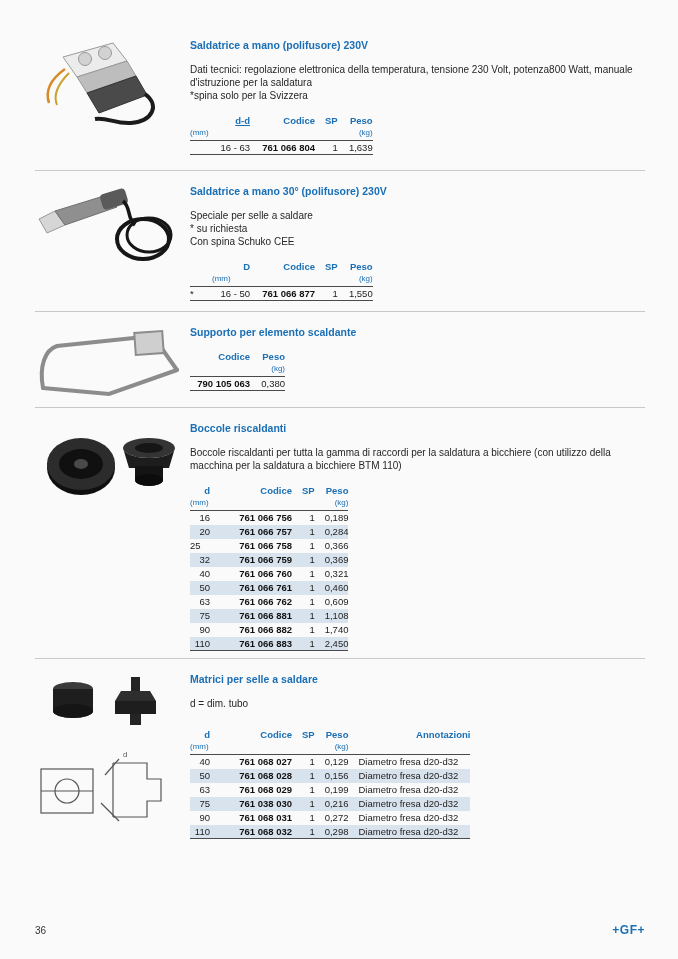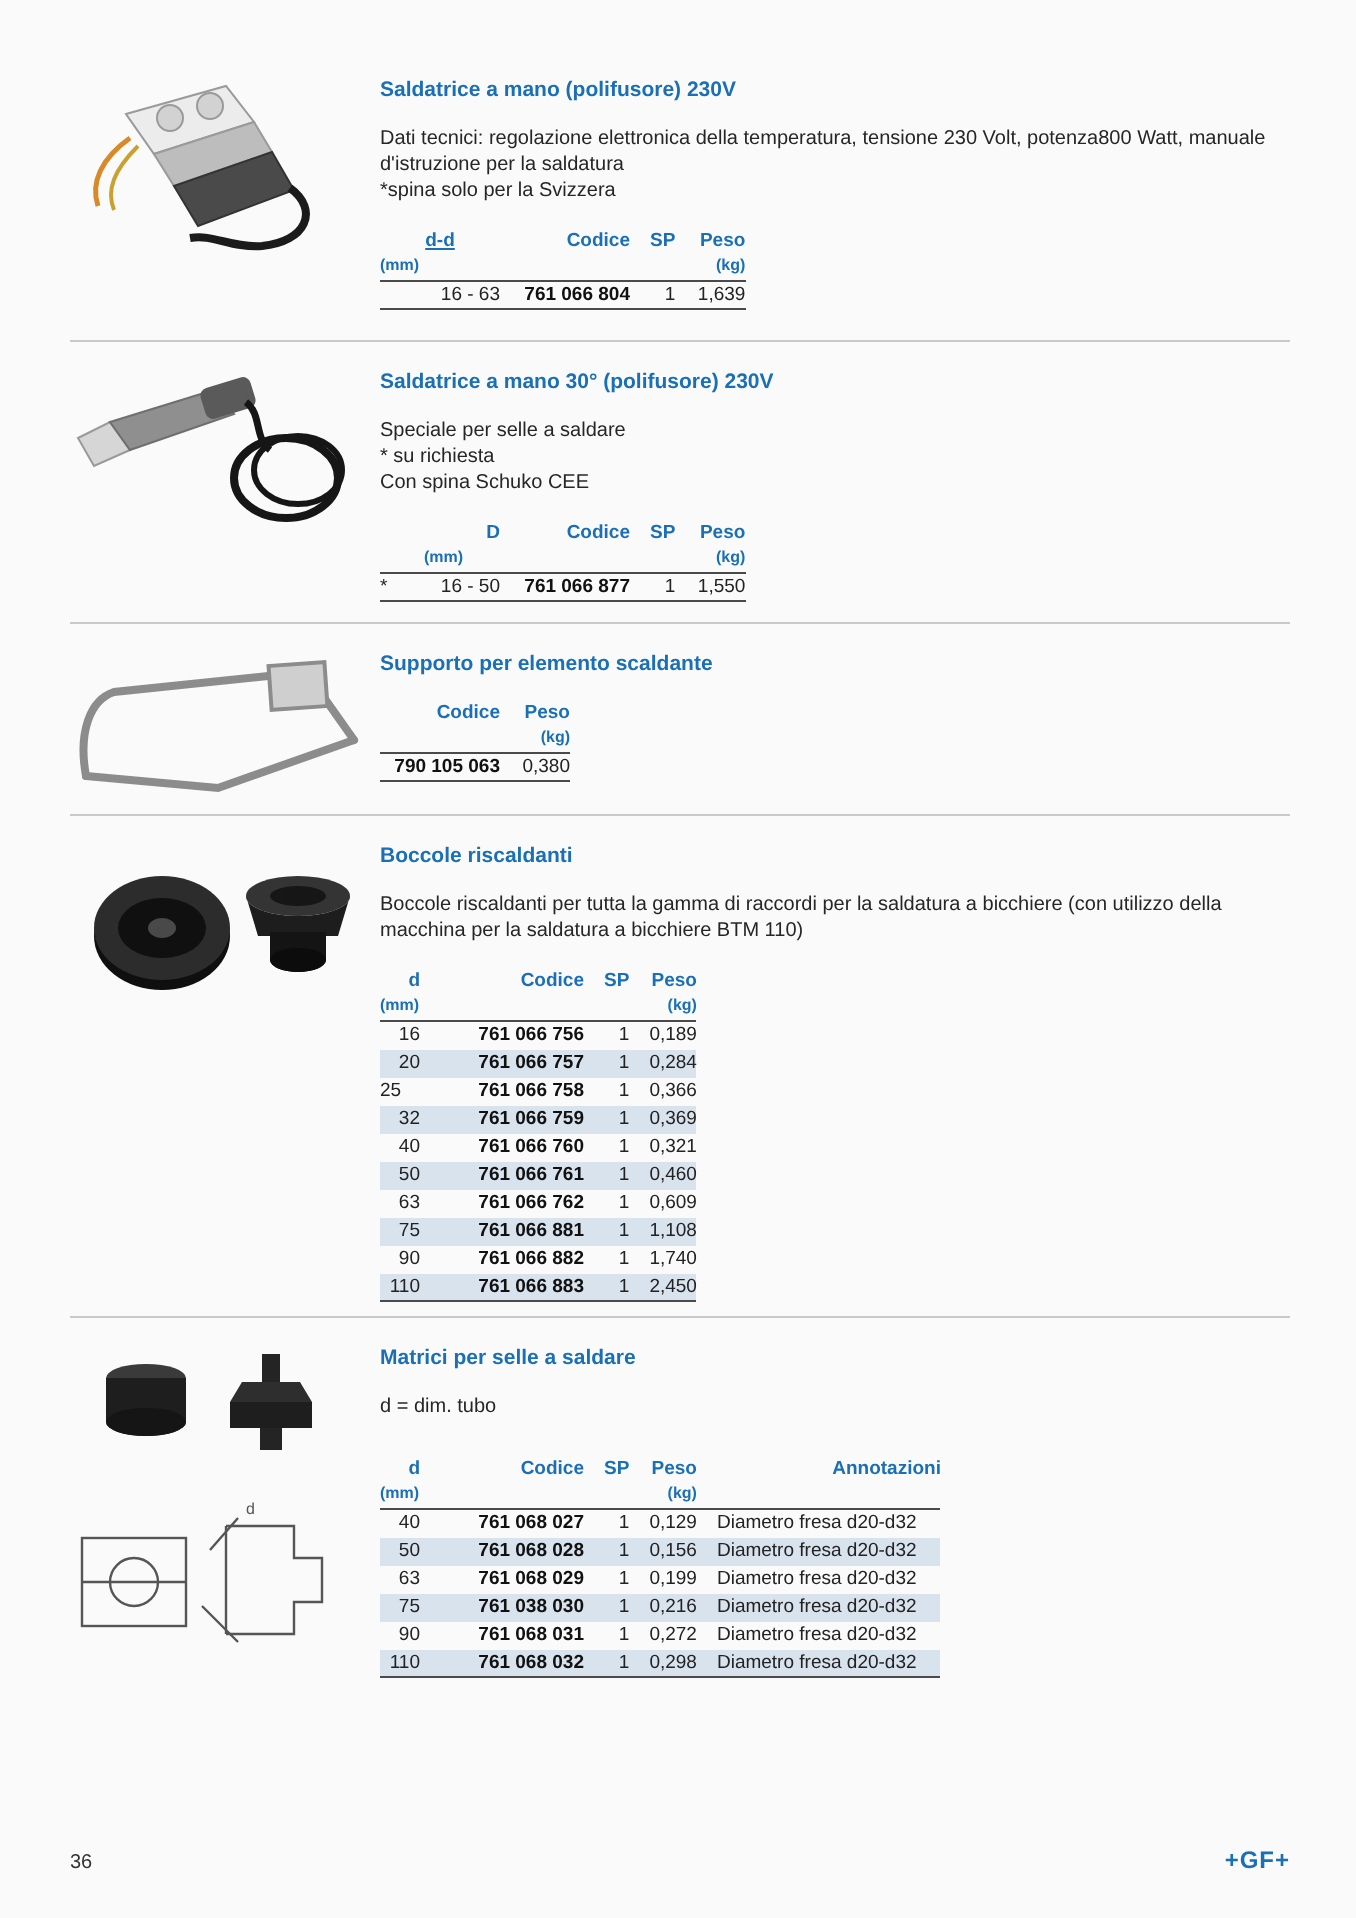--- a/index.html
+++ b/index.html
@@ -14,21 +14,21 @@
   .sec-right{flex:1;padding-top:14px;}
   .title{color:var(--accent);font-weight:bold;font-size:10.5px;margin-bottom:12px;}
   .para{font-size:10px;line-height:13px;max-width:450px;color:#262626;}
   .img-stack{display:flex;flex-direction:column;gap:16px;}
   
   .ptable{border-collapse:collapse;table-layout:fixed;margin-top:12px;}
   .s5 .ptable{margin-top:18px;}
   .ptable th,.ptable td{box-sizing:border-box;padding:1px 0 1px 10px;white-space:nowrap;overflow:visible;}
   .ptable th:first-child,.ptable td:first-child{padding-left:0;}
   .ptable tr:first-child th{color:var(--accent);font-weight:bold;font-size:9.5px;padding-bottom:2px;}
-  .ptable tr.subhead th{color:var(--accent);font-weight:bold;font-size:8px;padding-top:0;padding-bottom:3px;border-bottom:1px solid var(--rule);}
+  .ptable tr.subhead th{color:var(--accent);font-weight:normal;font-size:8px;padding-top:0;padding-bottom:3px;border-bottom:1px solid var(--rule);}
   .ptable td{font-size:9.5px;height:14px;color:#222;}
   .ptable td.bold{font-weight:bold;color:#111;}
   .ptable tbody tr:last-child td{border-bottom:1px solid var(--rule);}
   .ptable tr.shade td{background:var(--shade);}
   
   .footer{position:absolute;left:35px;right:33px;bottom:22px;display:flex;justify-content:space-between;align-items:baseline;}
   .page-number{font-size:10px;color:#333;}
   .gf-logo{font-size:12px;font-weight:bold;color:var(--accent);letter-spacing:0.5px;}
 </style>
 </head>
@@ -52,21 +52,21 @@
     <div class="sec-right">
       <h2 class="title">Saldatrice a mano (polifusore) 230V</h2>
       <div>
           <p class="para">Dati tecnici: regolazione elettronica della temperatura, tensione 230 Volt, potenza800 Watt, manuale d'istruzione per la saldatura</p>
           <p class="para">*spina solo per la Svizzera</p>
         </div>
       <div>
           <table class="ptable">
             <thead>
               <tr>
-                <th style="width: 60px;  text-decoration: underline;">d-d</th>
+                <th style="width: 60px; text-align: right; text-decoration: underline;">d-d</th>
                 <th style="width: 65px; text-align: right;">Codice</th>
                 <th style="width: 20px; text-align: right;">SP</th>
                 <th style="width: 35px; text-align: right;">Peso</th>
               </tr>
               <tr class="subhead">
                 <th style="text-align: left;">(mm)</th>
                 <th style="text-align: right;"></th>
                 <th style="text-align: right;"></th>
                 <th style="text-align: right;">(kg)</th>
               </tr>

